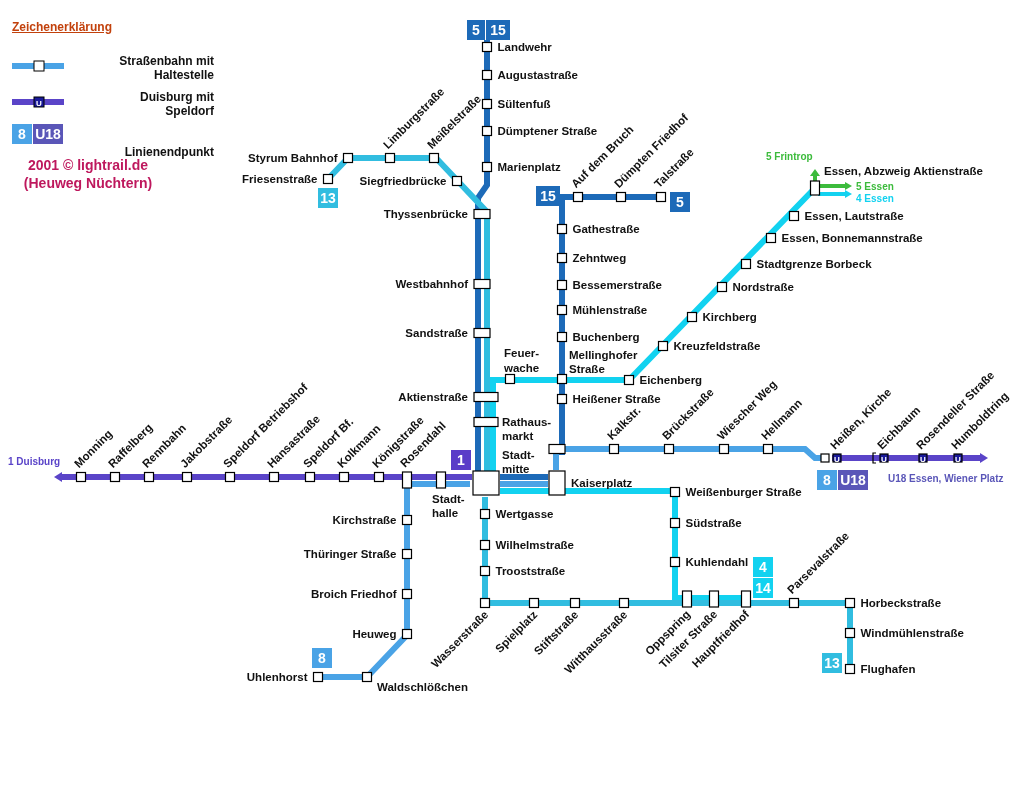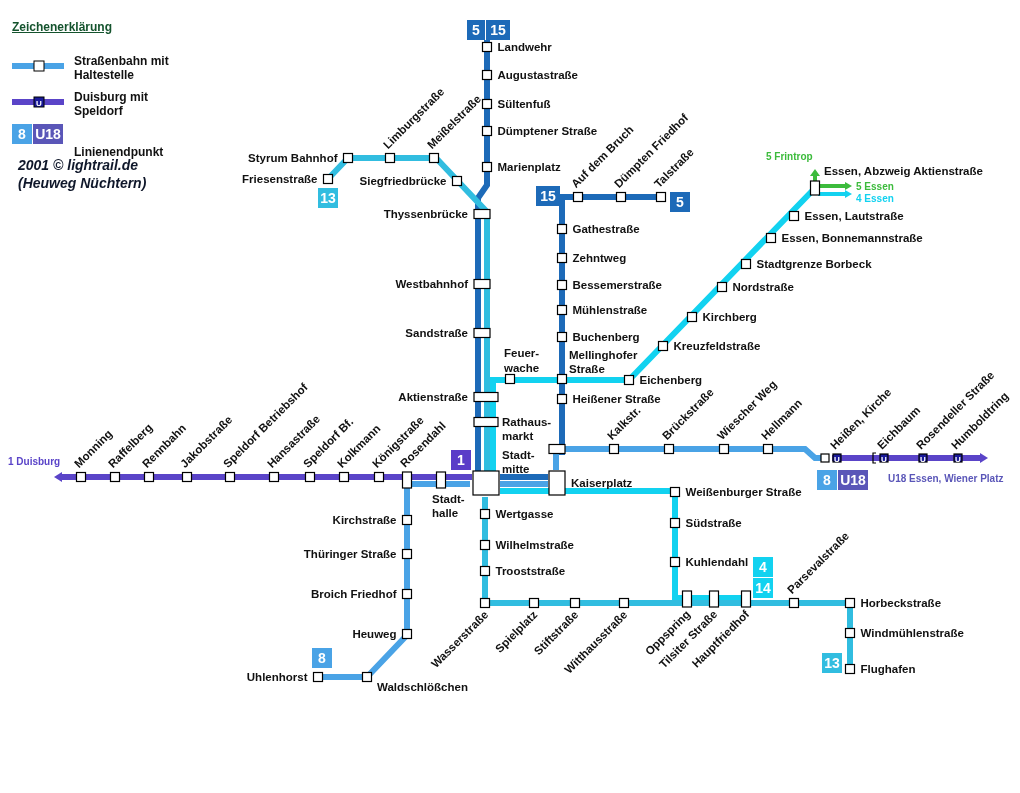--- a/index.html
+++ b/index.html
@@ -1,22 +1,22 @@
 <!DOCTYPE html>
 <html><head>
 <meta charset="utf-8">
 <style>
   html,body{margin:0;padding:0;background:#fff;}
   body{width:1020px;height:793px;position:relative;overflow:hidden;font-family:"Liberation Sans",sans-serif;}
   #map{position:absolute;left:0;top:0;}
   .lbl{font-family:"Liberation Sans",sans-serif;font-weight:bold;font-size:11.5px;fill:#111;}
-  .legend-title{position:absolute;left:12px;top:20px;font-weight:bold;font-size:12px;text-decoration:underline;color:#14532d;}
+  .legend-title{position:absolute;left:12px;top:20px;font-weight:bold;font-size:12px;text-decoration:underline;color:#c2410c;}
   .legend-row{position:absolute;left:12px;font-weight:bold;font-size:12px;color:#111;line-height:14px;}
-  .legend-text{position:absolute;left:62px;width:140px;}
-  .copyright{position:absolute;left:18px;top:156px;font-weight:bold;font-style:italic;font-size:14px;color:#0f172a;line-height:18px;text-align:left;width:140px;}
+  .legend-text{position:absolute;left:62px;width:140px;text-align:right;}
+  .copyright{position:absolute;left:18px;top:156px;font-weight:bold;font-size:14px;color:#be185d;line-height:18px;text-align:center;width:140px;}
   .badge{font-family:"Liberation Sans",sans-serif;font-weight:bold;font-size:14px;fill:#fff;}
   .dirlabel{font-family:"Liberation Sans",sans-serif;font-weight:bold;font-size:10px;}
 </style>
 </head>
 <body>
 
 <div class="legend-title">Zeichenerklärung</div>
 
 <div class="legend-row" style="top:54px;">
   <svg width="52" height="14" style="position:absolute;left:0;top:6px;">

